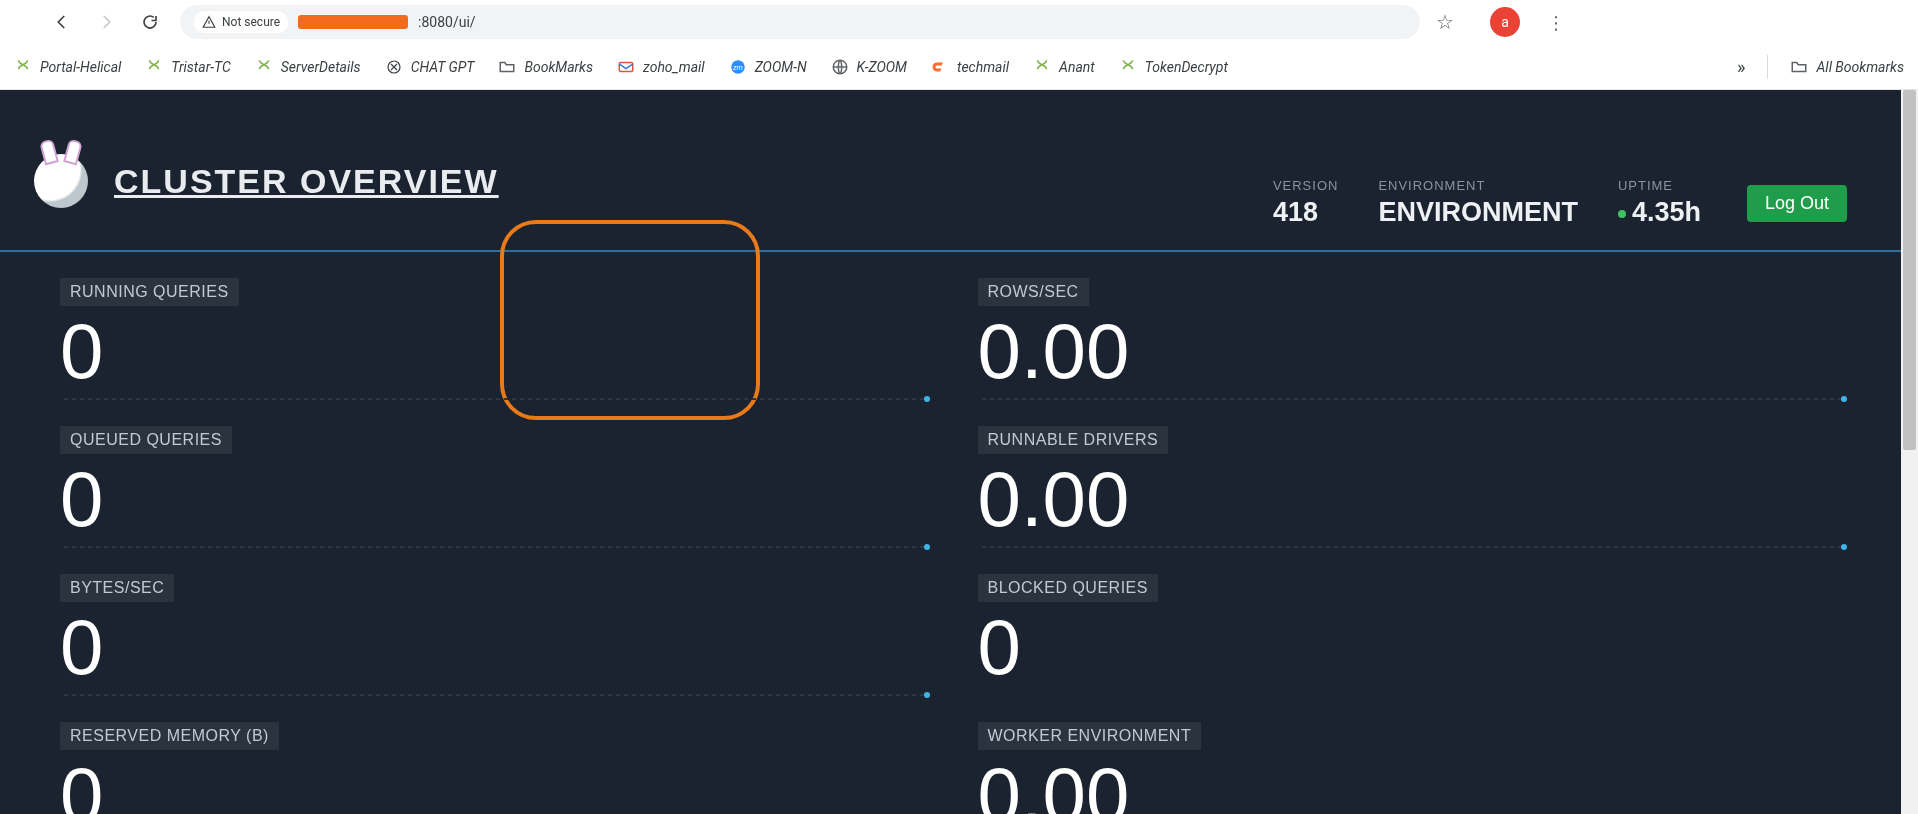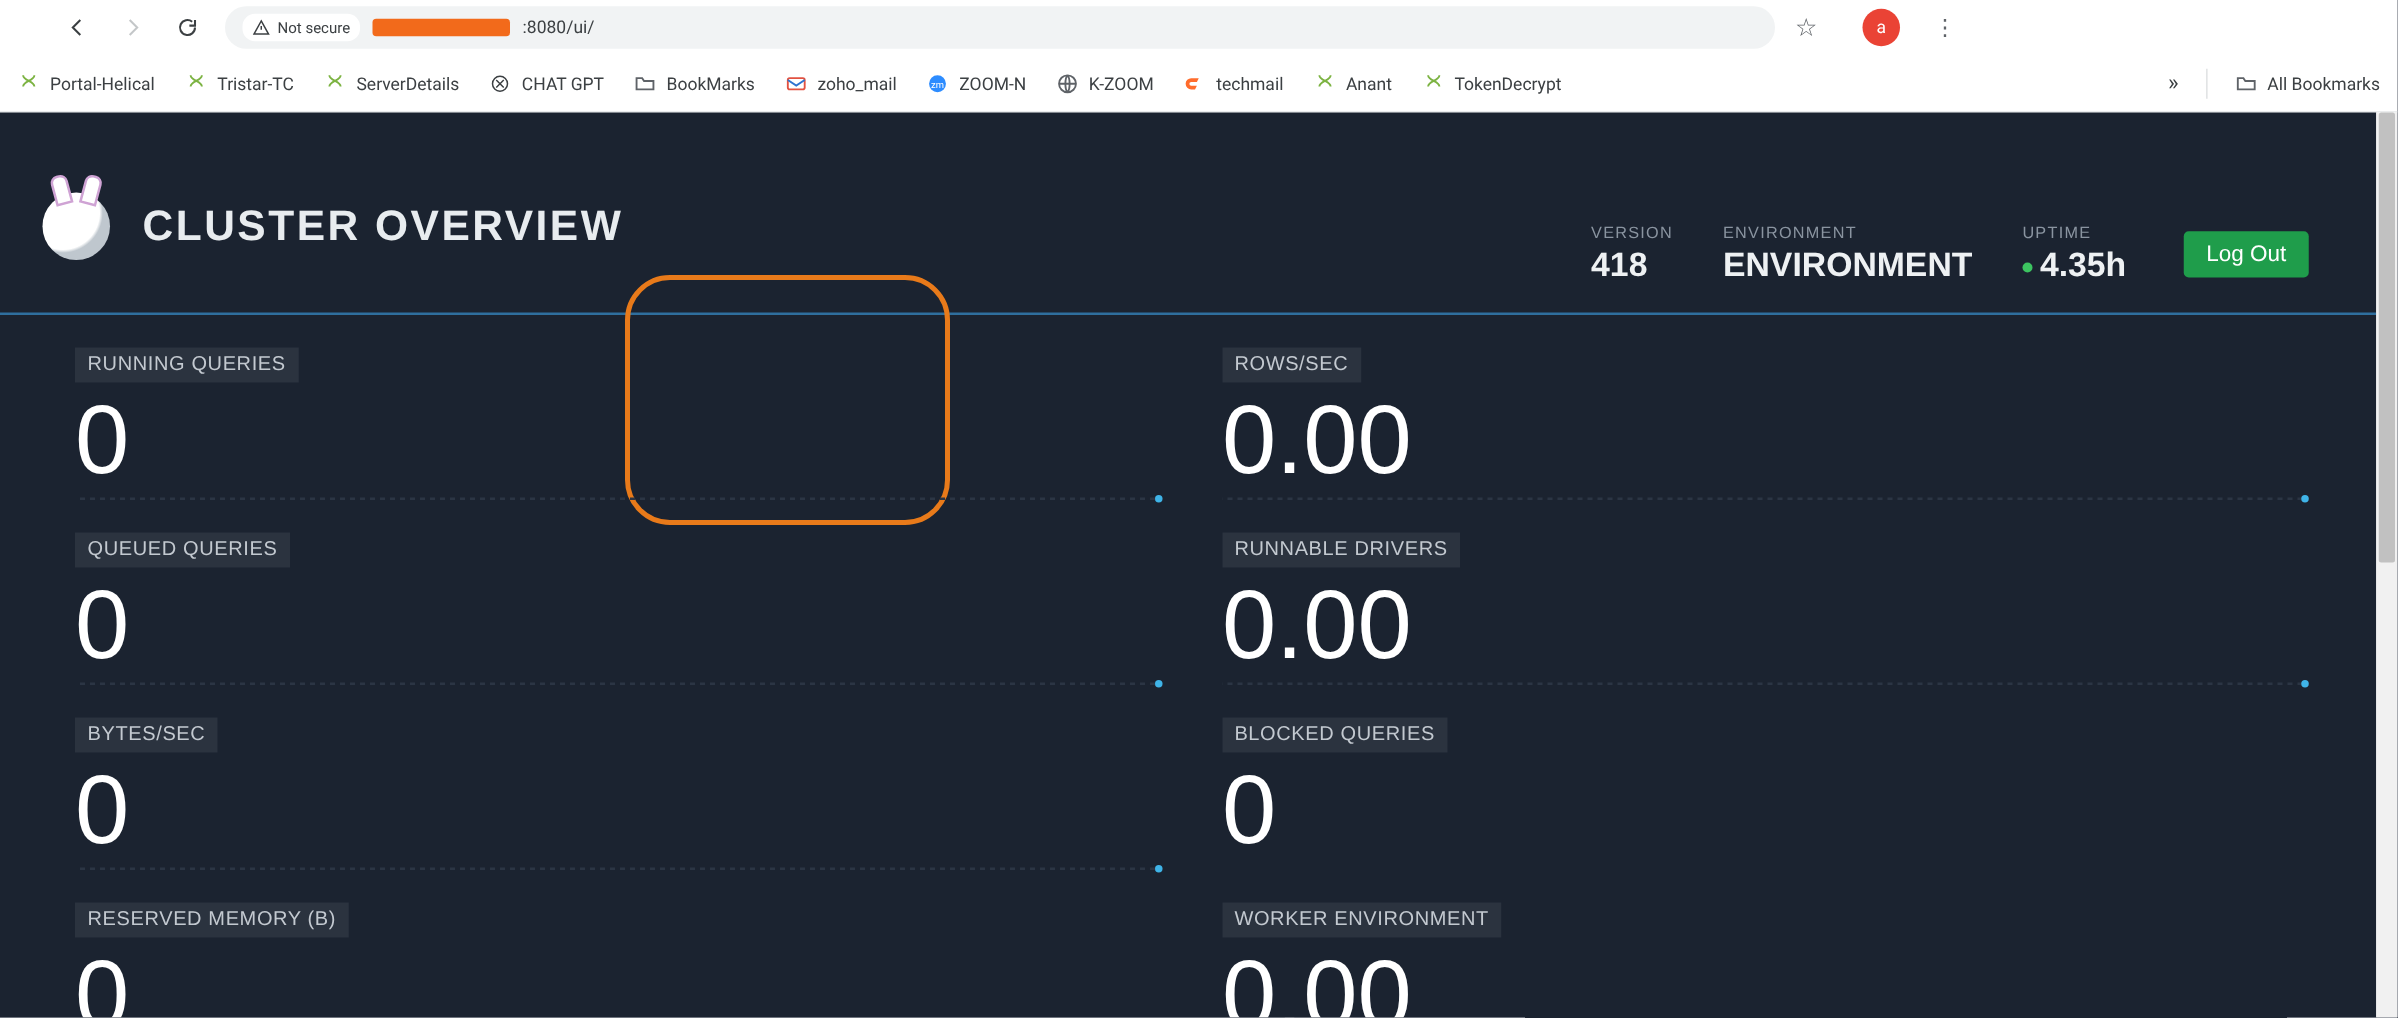--- a/index.html
+++ b/index.html
@@ -11,40 +11,40 @@
   .nav-btn.disabled { color:#c4c7c9; }
   .addr-bar { flex:1; max-width:1240px; height:34px; background:#f1f3f4; border-radius:18px; display:flex; align-items:center; padding:0 14px; gap:10px; color:#3c4043; font-size:14px; }
   .ns-chip { background:#fff; border-radius:10px; height:22px; display:flex; align-items:center; padding:0 8px; gap:6px; font-size:12px; color:#3c4043;}
   .redact { display:inline-block; width:110px; height:14px; background:#f26a1b; border-radius:3px;}
   .star { font-size:20px; color:#5f6368; cursor:pointer; }
   .profile-badge { width:30px; height:30px; border-radius:50%; background:#ea4335; color:#fff; display:flex; align-items:center; justify-content:center; font-size:14px; margin-left:20px; cursor:pointer;}
   .kebab { width:28px; text-align:center; color:#5f6368; font-size:18px; cursor:pointer; margin-left:6px;}
 
   
   .bm-bar { height:46px; border-bottom:1px solid #e4e6e8; display:flex; align-items:center; padding:0 14px; gap:24px; font-size:14px; color:#3c4043; background:#fff;}
-  .bm { display:flex; align-items:flex-end; gap:8px; cursor:pointer;}
+  .bm { display:flex; align-items:center; gap:8px; cursor:pointer;font-style:italic;}
   .bm-icon { width:18px; height:18px; display:flex; align-items:center; justify-content:center;}
   .bm-icon.green svg path { stroke:#7cb342; }
   .folder-icon { width:18px; height:18px; color:#5f6368;}
   .bm-right { margin-left:auto; display:flex; align-items:center; gap:22px;}
   .bm-divider { width:1px; height:24px; background:#d9dbdd;}
 
   
   .page-wrap { display:flex; height:calc(814px - 44px - 46px); }
   .page { flex:1; background:#1b2330; color:#e8ecef; overflow:hidden; position:relative; font-family: "Segoe UI", Arial, sans-serif;}
   .vscroll { width:17px; background:#f1f1f1; position:relative;}
   .vscroll-thumb { position:absolute; top:0; left:2px; width:13px; height:360px; background:#c1c1c1; border-radius:2px;}
 
   
   .hdr { display:flex; align-items:center; padding:44px 54px 22px 34px; border-bottom:2px solid #2f6f9e;}
   .logo { width:54px; height:54px; border-radius:50%; background:radial-gradient(circle at 30% 30%, #fff 0 55%, #bfc7ce 60% 100%); display:flex; align-items:center; justify-content:center; margin-right:26px; position:relative;}
   .logo::before, .logo::after { content:""; position:absolute; width:10px; height:20px; background:#fff; border:2px solid #cfa3d4; top:-14px; border-radius:6px 6px 0 0;}
   .logo::before { left:8px; transform:rotate(-15deg);}
   .logo::after { right:8px; transform:rotate(15deg);}
-  .title { font-size:34px; font-weight:600; letter-spacing:2px;}
+  .title { font-size:34px; font-weight:600; letter-spacing:2px;text-decoration:underline;}
   .hdr-right { margin-left:auto; display:flex; gap:40px; align-items:flex-start;margin-top:44px;}
   .meta { display:flex; flex-direction:column; gap:4px;}
   .meta-label { font-size:13px; color:#8a94a0; letter-spacing:1px;}
   .meta-value { font-size:27px; font-weight:600; color:#eef1f3;}
   .uptime-dot { display:inline-block; width:8px; height:8px; border-radius:50%; background:#3cc460; margin-right:6px; vertical-align:middle;}
   .logout-btn { background:#1f9d4b; color:#fff; padding:8px 18px; border-radius:4px; font-size:18px; cursor:pointer; align-self:center; margin-left:6px;}
 
   
   .grid { display:grid; grid-template-columns: 1fr 1fr; column-gap:48px; row-gap:24px; padding:26px 54px 0 60px;}
   .card { position:relative; }

